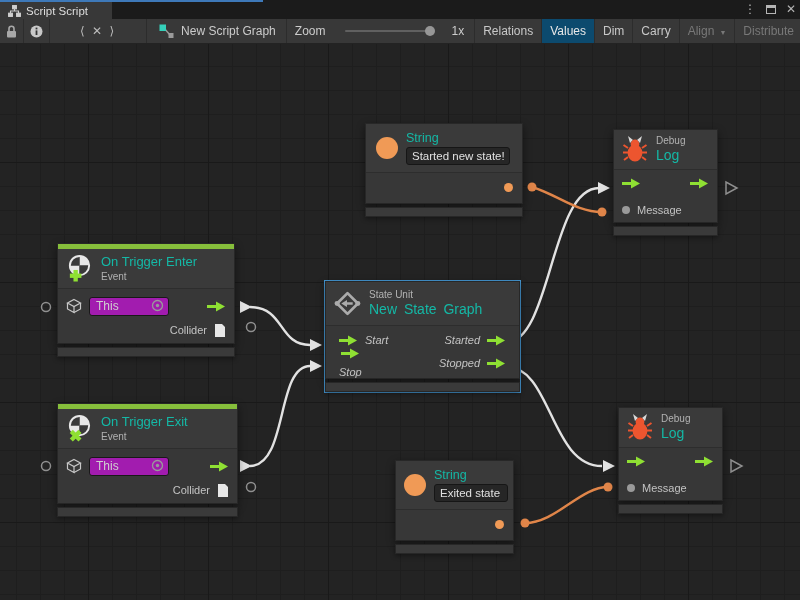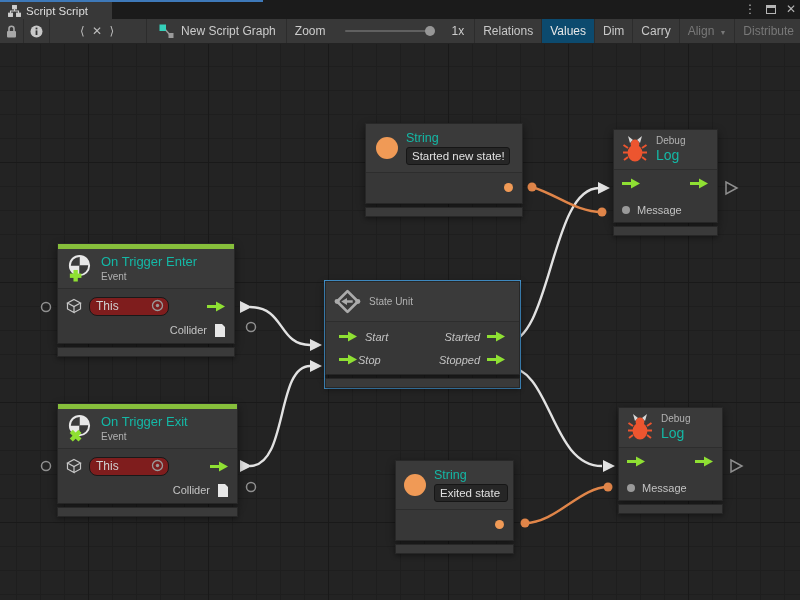--- a/index.html
+++ b/index.html
@@ -59,22 +59,22 @@
   .spaced { word-spacing:3px; font-size:14px; }
   .nbody { background:#373737; }
   .prow { display:flex; align-items:center; padding:0 8px; gap:7px; }
   .plabel { color:#c3c3c3; font-size:11px; }
   .dot-orange { width:9px; height:9px; border-radius:50%; background:#f09a56; }
   .dot-grey { width:8px; height:8px; border-radius:50%; background:#9a9a9a; }
   .bigdot { width:22px; height:22px; border-radius:50%; background:#f09a56; flex:none; }
   .valfield { background:#262626; border:1px solid #161616; border-radius:3px;
     color:#e0e0e0; font-size:11.5px; padding:1px 5px; height:18px; width:104px;
     font-family:"Liberation Sans", sans-serif; }
-  .thisfield { display:flex; align-items:center; justify-content:space-between; background:#7f1d1d;
-    border:1px solid #191919; border-radius:8px; height:19px; width:80px; padding:0 4px 1px 6px;
+  .thisfield { display:flex; align-items:center; justify-content:space-between; background:#a21caf;
+    border:1px solid #191919; border-radius:3px; height:19px; width:80px; padding:0 4px 1px 6px;
     color:#d0d0d0; font-size:12px; }
   .spacer { flex:1; }
 </style>
 </head>
 <body>
 
 <div class="tabbar">
   <div class="accent-line"></div>
   <div class="tab">
     <svg width="13" height="12" viewBox="0 0 13 12">
@@ -298,41 +298,42 @@
       <div class="nheader" style="padding:6px 8px;">
         <svg width="27" height="27" viewBox="0 0 26 26">
           <path d="M13 3 L23 13 L13 23 L3 13 Z" stroke="#ababab" stroke-width="2.6" stroke-linejoin="round" fill="none"></path>
           <circle cx="3" cy="13" r="2.4" fill="#ababab"></circle>
           <circle cx="23" cy="13" r="2.4" fill="#ababab"></circle>
           <path d="M11 13 H18" stroke="#ababab" stroke-width="2.4"></path>
           <polygon points="7,13 12.5,9.6 12.5,16.4" fill="#ababab"></polygon>
         </svg>
         <div>
           <div class="nsub">State Unit</div>
+          <div class="ntitle spaced">New State Graph</div>
         </div>
       </div>
       <div class="nbody" style="padding:3px 4px;font-style:italic;">
         <div class="prow" style="height:23px; justify-content:space-between; padding:0 9px;">
           <span style="display:flex; align-items:center; gap:7px;">
             <svg width="19" height="11" viewBox="0 0 19 11">
               <path d="M0 5.5 H9" stroke="#8fe033" stroke-width="3"></path>
                 <polygon points="9,0.5 18,5.5 9,10.5" fill="#8fe033"></polygon>
             </svg>
             <span class="plabel">Start</span>
           </span>
           <span style="display:flex; align-items:center; gap:7px;">
             <span class="plabel">Started</span>
             <svg width="19" height="11" viewBox="0 0 19 11">
               <path d="M0 5.5 H9" stroke="#8fe033" stroke-width="3"></path>
                 <polygon points="9,0.5 18,5.5 9,10.5" fill="#8fe033"></polygon>
             </svg>
           </span>
         </div>
         <div class="prow" style="height:23px; justify-content:space-between; padding:0 9px;">
-          <span style="display:flex; align-items:center; gap:0;">
+          <span style="display:flex; align-items:center; gap:7px;flex-direction:column;">
             <svg width="19" height="11" viewBox="0 0 19 11">
               <path d="M0 5.5 H9" stroke="#8fe033" stroke-width="3"></path>
                 <polygon points="9,0.5 18,5.5 9,10.5" fill="#8fe033"></polygon>
             </svg>
             <span class="plabel">Stop</span>
           </span>
           <span style="display:flex; align-items:center; gap:7px;">
             <span class="plabel">Stopped</span>
             <svg width="19" height="11" viewBox="0 0 19 11">
               <path d="M0 5.5 H9" stroke="#8fe033" stroke-width="3"></path>

